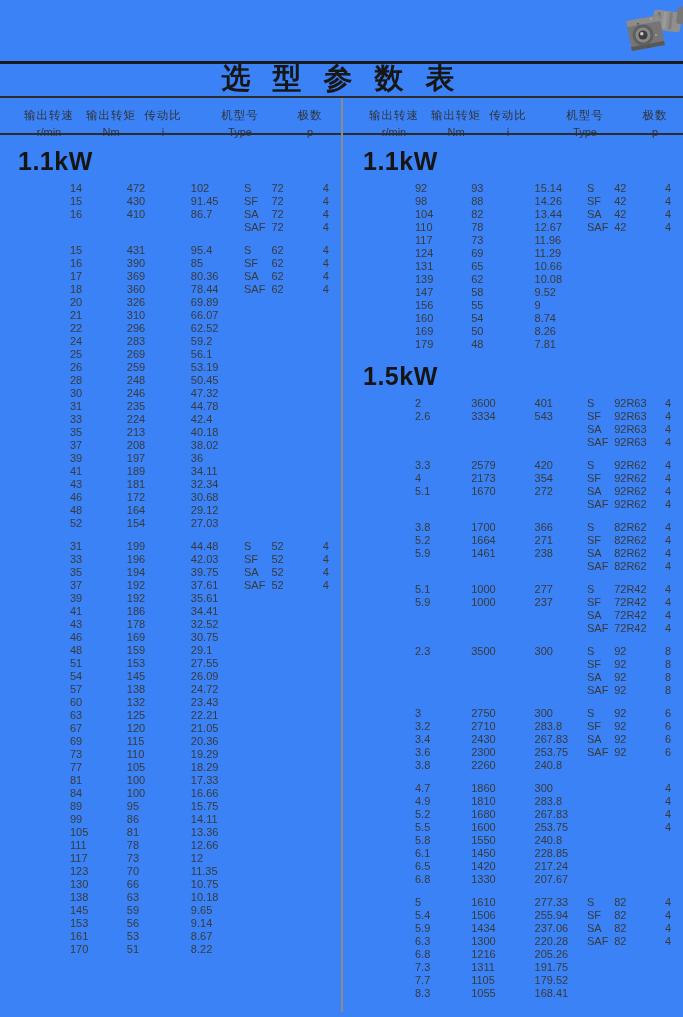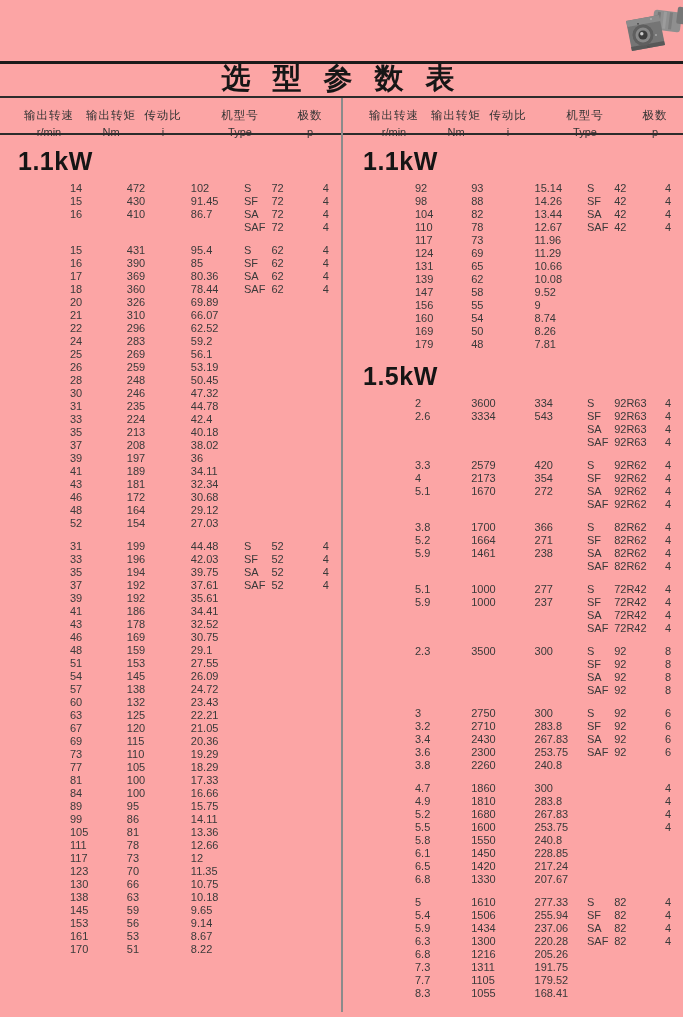--- a/index.html
+++ b/index.html
@@ -1,18 +1,18 @@
 <!DOCTYPE html>
 <html><head>
 <meta charset="utf-8">
 <style>
   html,body { margin:0; padding:0; background:#ffffff; }
   .page {
     position:relative; width:683px; height:1017px;
-    background:#fca5a5; overflow:hidden;
+    background:#3b82f6; overflow:hidden;
     font-family:"Liberation Sans", sans-serif;
     color:#3a3a3a;
   }
   .rule { position:absolute; left:0; width:683px; background:#222; }
   .rule-top        { top:61px;  height:3px; background:#1b1b1b; }
   .rule-under-title{ top:96px;  height:2px; background:#2c2c2c; }
   .rule-under-head { top:133px; height:2px; background:#2c2c2c; }
   .v-divider { position:absolute; left:341px; top:98px; width:2px; height:914px; background:#8b8b8b; }
 
   .title {
@@ -719,21 +719,21 @@
               <span class="c cpol"></span>
             </div>
           </div>
         </div>
         <div class="section">
           <div class="section-title">1.5kW</div>
           <div class="group">
             <div class="row">
               <span class="c cs">2</span>
               <span class="c ct">3600</span>
-              <span class="c cr">334</span>
+              <span class="c cr">401</span>
               <span class="c cpfx">S</span>
               <span class="c cnum">92R63</span>
               <span class="c cpol">4</span>
             </div>
             <div class="row">
               <span class="c cs">2.6</span>
               <span class="c ct">3334</span>
               <span class="c cr">543</span>
               <span class="c cpfx">SF</span>
               <span class="c cnum">92R63</span>

